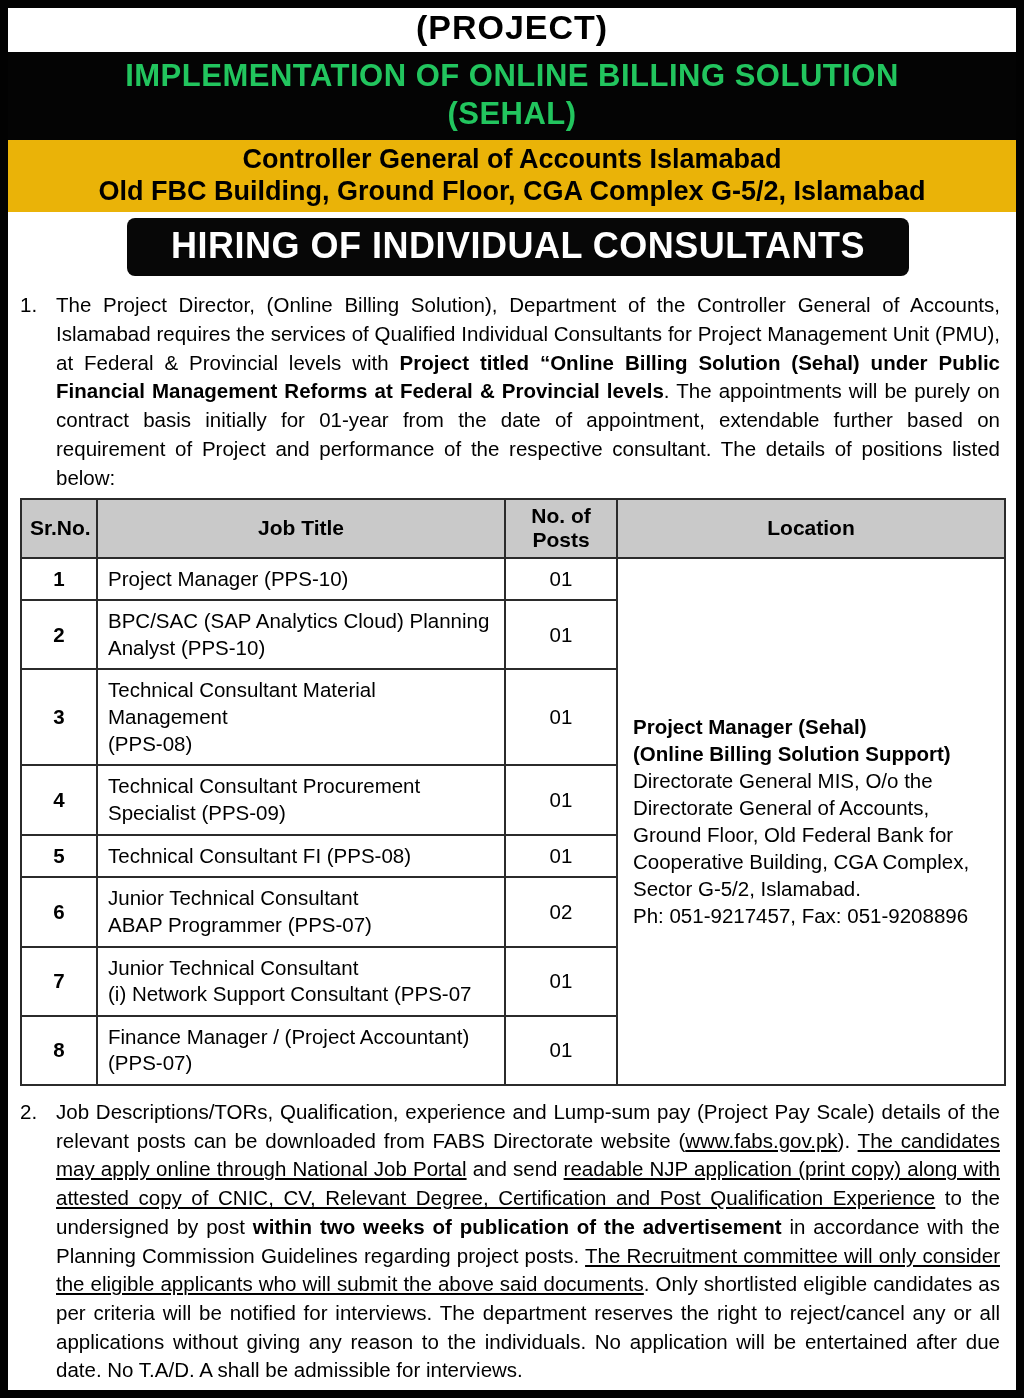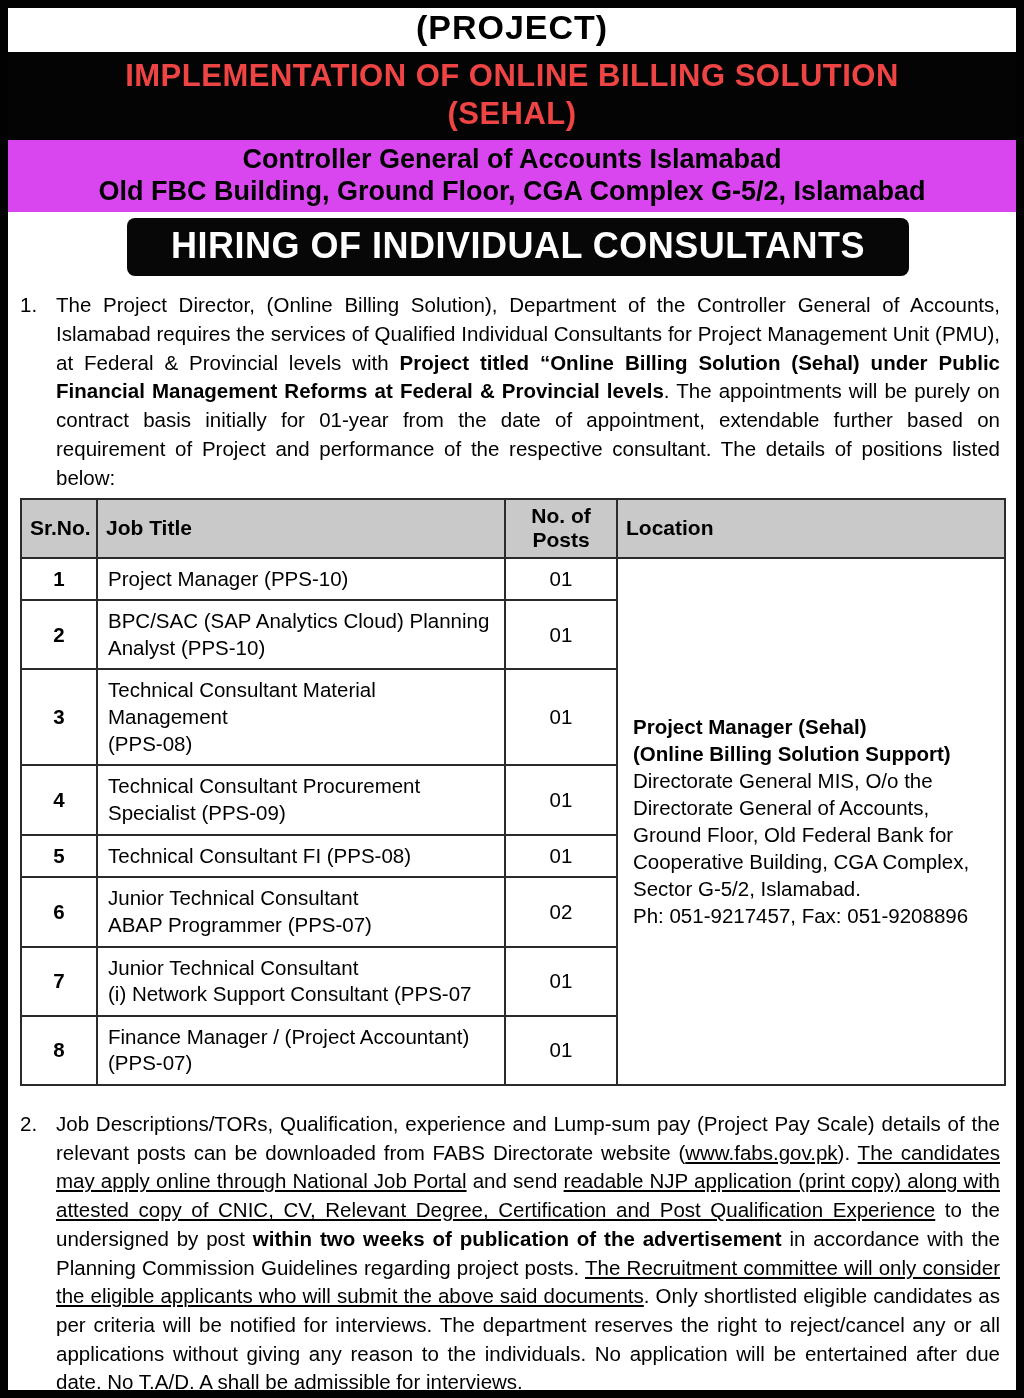--- a/index.html
+++ b/index.html
@@ -8,28 +8,28 @@
     box-sizing:border-box;width:1024px;height:1398px;
     border:8px solid #020202;background:#fff;
     display:flex;flex-direction:column;overflow:hidden;position:relative;
   }
   
   .band-white{
     height:44px;display:flex;justify-content:center;
     font-size:34px;font-weight:bold;letter-spacing:1px;flex:none;
   }
   .band-black{
-    background:#040404;color:#ef4444;text-align:center;
+    background:#040404;color:#22c55e;text-align:center;
     padding:5px 0 7px;flex:none;
   }
   .band-black .l1,.band-black .l2{
     font-size:31px;font-weight:bold;line-height:1.22;letter-spacing:.5px;
   }
   .band-gray{
-    background:#d946ef;color:#000;text-align:center;
+    background:#eab308;color:#000;text-align:center;
     padding:3px 0 5px;flex:none;
   }
   .band-gray .l1,.band-gray .l2{
     font-size:27px;font-weight:bold;line-height:1.2;
   }
   .banner-wrap{display:flex;justify-content:center;padding:6px 0 3px;flex:none;}
   .banner{
     background:#070707;color:#fff;width:782px;text-align:center;
     font-size:36px;font-weight:bold;letter-spacing:.5px;
     padding:7px 0 9px;border-radius:8px;margin-left:12px;
@@ -38,27 +38,27 @@
   .para{
     display:flex;margin:12px 16px 0 12px;
     font-size:20.5px;line-height:1.4;text-align:justify;flex:none;
   }
   .para .num{flex:none;width:36px;}
   .para .ptext{flex:1;}
   .b{font-weight:bold;}
   .u{text-decoration:underline;}
   
   table{
-    border-collapse:collapse;margin:6px 12px 12px 12px;flex:none;
+    border-collapse:collapse;margin:6px 12px 0 12px;flex:none;
     width:984px;font-size:20.5px;table-layout:fixed;
   }
   th,td{border:2px solid #2b2b2b;}
   thead th{
     background:#c9c9c9;font-weight:bold;padding:4px 8px;
-    text-align:left;font-size:21px;line-height:1.15;
+    text-align:center;font-size:21px;line-height:1.15;
   }
   th.c{text-align:center;}
   td{padding:7px 10px;vertical-align:middle;}
   td.sr{text-align:center;font-weight:bold;}
   td.title{white-space:pre-line;line-height:1.3;}
   td.posts{text-align:center;}
   td.location{
     vertical-align:middle;padding:10px 8px 10px 15px;line-height:1.32;border-radius:14px;
   }
   col.c-sr{width:76px;}

